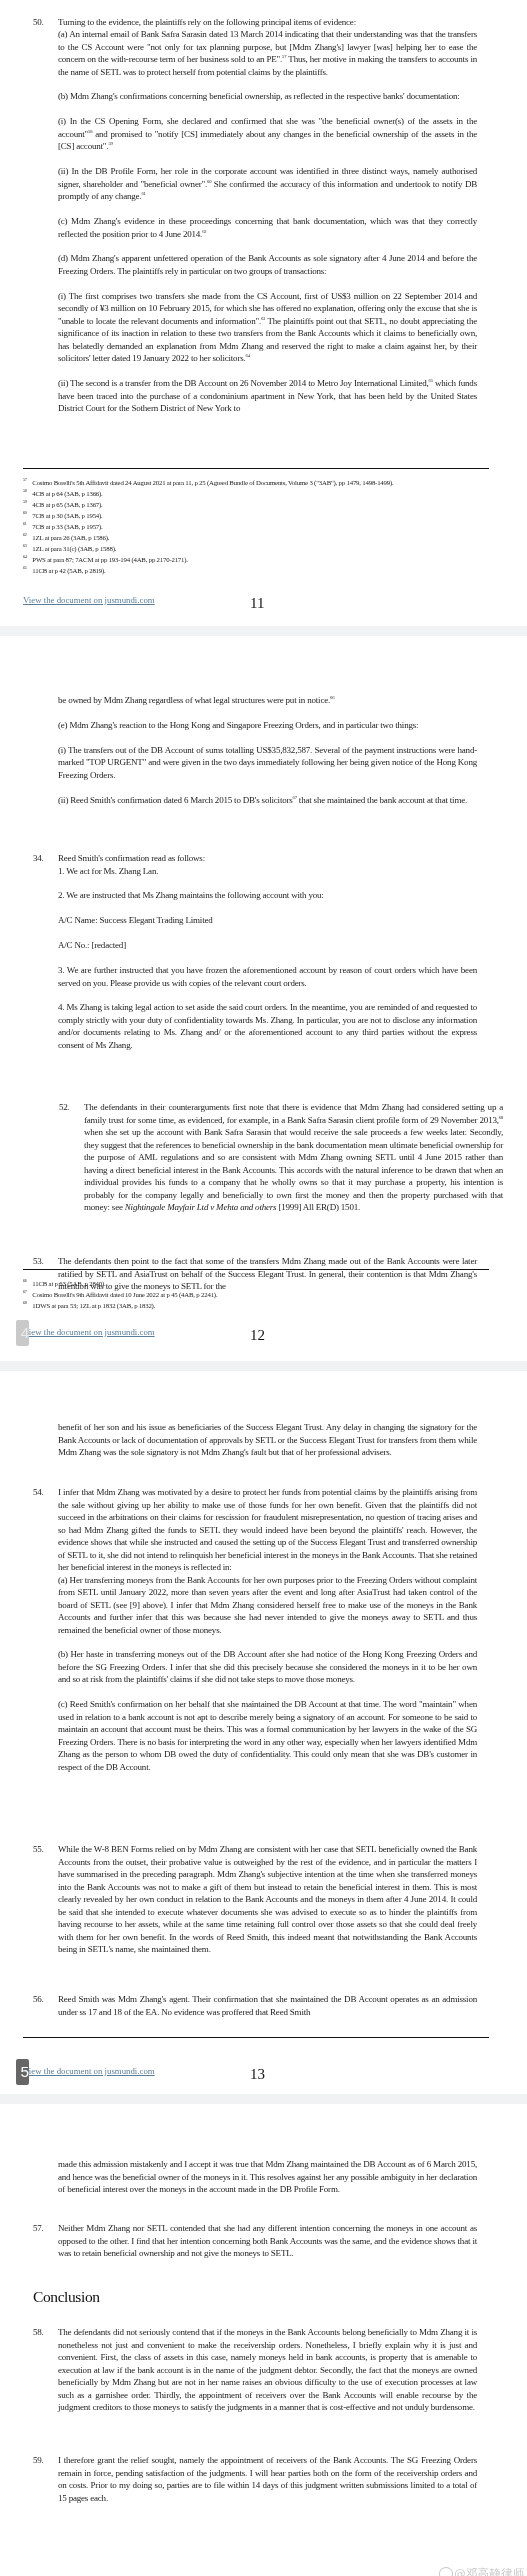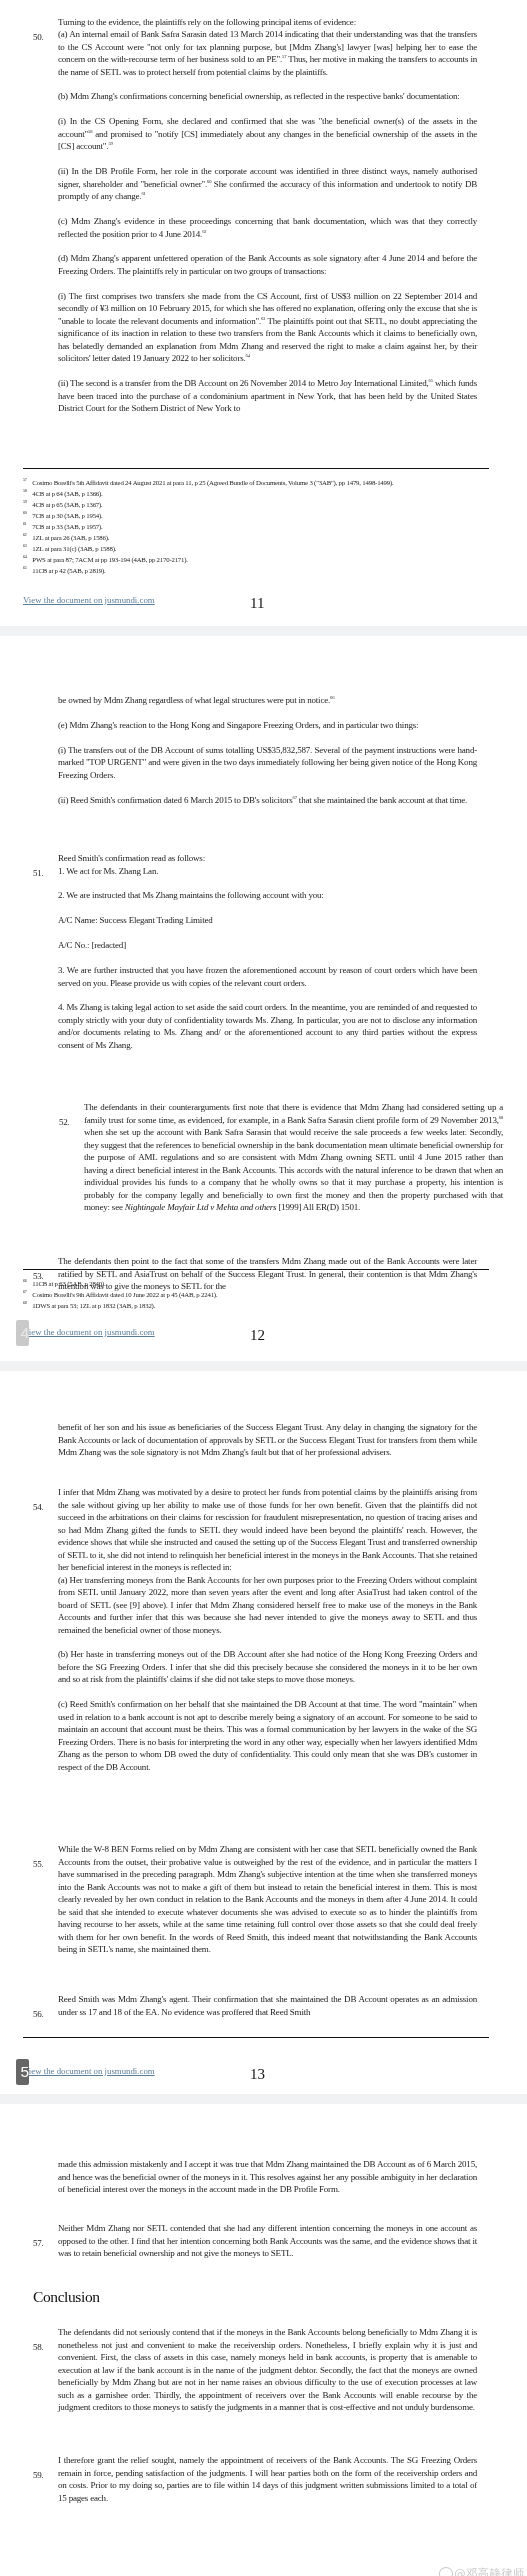--- a/index.html
+++ b/index.html
@@ -2,21 +2,21 @@
 <html style="font-size:8.2px"><head>
 <meta charset="utf-8">
 <style>
   html, body { margin:0; padding:0; background:#ffffff; }
   body { width:528px; height:2584px; position:relative; overflow:hidden;
          font-family:"Liberation Sans", sans-serif; color:#1a1a1a; }
   .page { position:absolute; left:0; width:528px; background:#fff; }
   .gap { position:absolute; left:0; width:528px; height:10.3px; background:#f1f2f4; }
   .para { position:absolute; left:33px; width:444px; font-family:"Liberation Serif", serif;
           font-size:9px; line-height:12.5px; text-align:justify; color:#1c1c1c; letter-spacing:-0.2px; }
-  .para .num { position:absolute; left:0; top:15px; width:23px; }
+  .para .num { position:absolute; left:0; top:0; width:23px; }
   .para .body { margin-left:25px; }
   .para p { margin:0 0 12.4px 0; }
   .para p:last-child { margin-bottom:0; }
   sup { font-size:4.6px; line-height:0; vertical-align:3.6px; }
   .rule { position:absolute; left:23px; width:466px; height:1px; background:#111; }
   .footnotes { position:absolute; left:23px; width:474px; font-family:"Liberation Serif", serif;
                font-size:6.8px; line-height:11px; color:#1c1c1c; letter-spacing:-0.2px; }
   .fn { display:flex; }
   .fn .fnum { font-size:4.1px; vertical-align:top; width:9.3px; line-height:6.2px; }
   .pfoot { position:absolute; left:23px; width:258px; height:12.4px; font-family:"Liberation Serif", serif; }
@@ -107,21 +107,21 @@
   <div class="para" style="top:57px;">
     <div class="body">
       <p><span>be owned by Mdm Zhang regardless of what legal structures were put in notice.</span><sup>66</sup></p>
       <p>(e) Mdm Zhang's reaction to the Hong Kong and Singapore Freezing Orders, and in particular two things:</p>
       <p>(i) The transfers out of the DB Account of sums totalling US$35,832,587. Several of the payment instructions were hand-marked "TOP URGENT" and were given in the two days immediately following her being given notice of the Hong Kong Freezing Orders.</p>
       <p><span>(ii) Reed Smith's confirmation dated 6 March 2015 to DB's solicitors</span><sup>67</sup><span> that she maintained the bank account at that time.</span></p>
     </div>
   </div>
 
   <div class="para" style="top:215px;">
-    <span class="num">51.</span>
+    <span class="num">34.</span>
     <div class="body">
       <p style="margin-bottom:0">Reed Smith's confirmation read as follows:</p>
       <p>1. We act for Ms. Zhang Lan.</p>
       <p>2. We are instructed that Ms Zhang maintains the following account with you:</p>
       <p>A/C Name: Success Elegant Trading Limited</p>
       <p>A/C No.: [redacted]</p>
       <p>3. We are further instructed that you have frozen the aforementioned account by reason of court orders which have been served on you. Please provide us with copies of the relevant court orders.</p>
       <p>4. Ms Zhang is taking legal action to set aside the said court orders. In the meantime, you are reminded of and requested to comply strictly with your duty of confidentiality towards Ms. Zhang. In particular, you are not to disclose any information and/or documents relating to Ms. Zhang and/ or the aforementioned account to any third parties without the express consent of Ms Zhang.</p>
     </div>
   </div>

